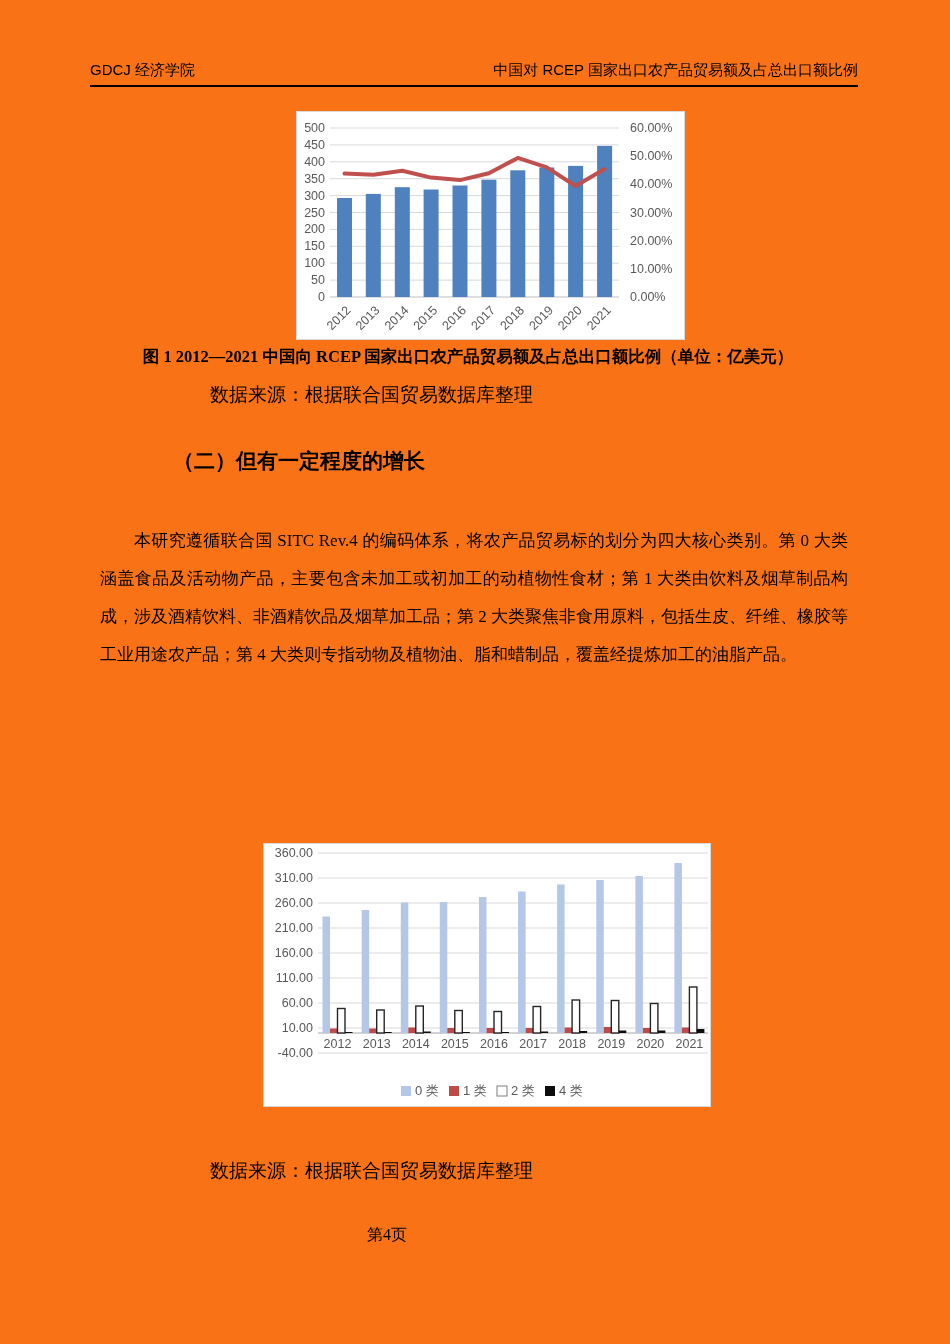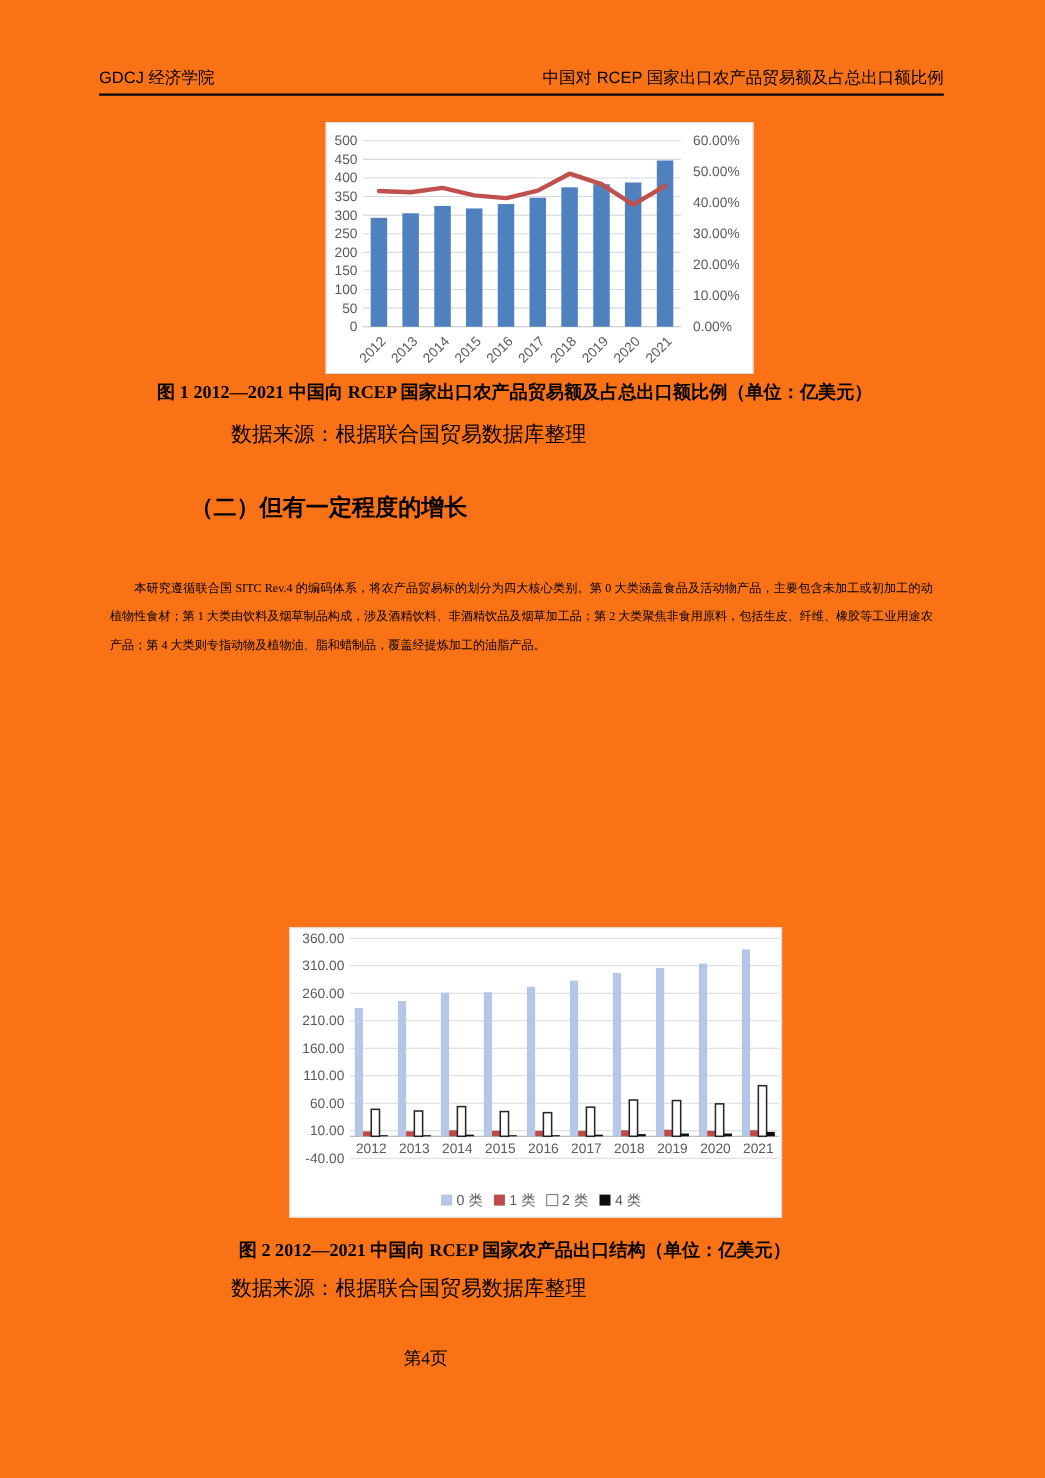--- a/index.html
+++ b/index.html
@@ -12,22 +12,22 @@
   .fig1{left:296px;top:111px;width:387px;height:227px;}
   .fig2{left:263px;top:843px;width:446px;height:262px;}
   .caption{position:absolute;left:84px;width:768px;text-align:center;font-size:16.5px;font-weight:bold;}
   .cap1{top:346px;}
   .cap2{top:1126px;}
   .source{position:absolute;left:165px;font-size:19px;margin-left:45px;}
   .src1{top:382px;}
   .src2{top:1158px;}
   .heading{position:absolute;left:173px;top:447px;margin:0;font-size:21px;font-weight:bold;
            font-family:"Liberation Sans","DejaVu Sans",sans-serif;}
-  .body-text{position:absolute;left:100px;top:522px;width:748px;font-size:11px;
-             line-height:26px;text-align:justify;}
+  .body-text{position:absolute;left:100px;top:522px;width:748px;font-size:17px;
+             line-height:38px;text-align:justify;}
   .body-text p{margin:0;text-indent:2em;}
   .footer{position:absolute;left:0;top:1225px;width:774px;text-align:center;font-size:16px;}
   .tick{font-family:"Liberation Sans","DejaVu Sans",sans-serif;font-size:12.5px;fill:#595959;}
   .leg{font-family:"Liberation Sans","DejaVu Sans",sans-serif;font-size:13px;fill:#595959;}
 </style>
 </head>
 <body>
 
 <div class="page">
 
@@ -175,18 +175,17 @@
         <text class="leg" x="151" y="251">0 类</text>
         <rect x="185" y="242" width="10" height="10" fill="#be4b48"></rect>
         <text class="leg" x="199" y="251">1 类</text>
         <rect x="233" y="242" width="10" height="10" fill="#ffffff" stroke="#7f7f7f" stroke-width="1"></rect>
         <text class="leg" x="247" y="251">2 类</text>
         <rect x="281" y="242" width="10" height="10" fill="#0d0d0d"></rect>
         <text class="leg" x="295" y="251">4 类</text>
       </svg>
   </div>
 
-  <div class="caption cap2">图 2 2012—2021 中国向 RCEP 国家农产品出口结构（单位：亿美元）</div>
   <div class="source src2">数据来源：根据联合国贸易数据库整理</div>
 
   <div class="footer">第4页</div>
 
 </div>
 
 </body></html>

